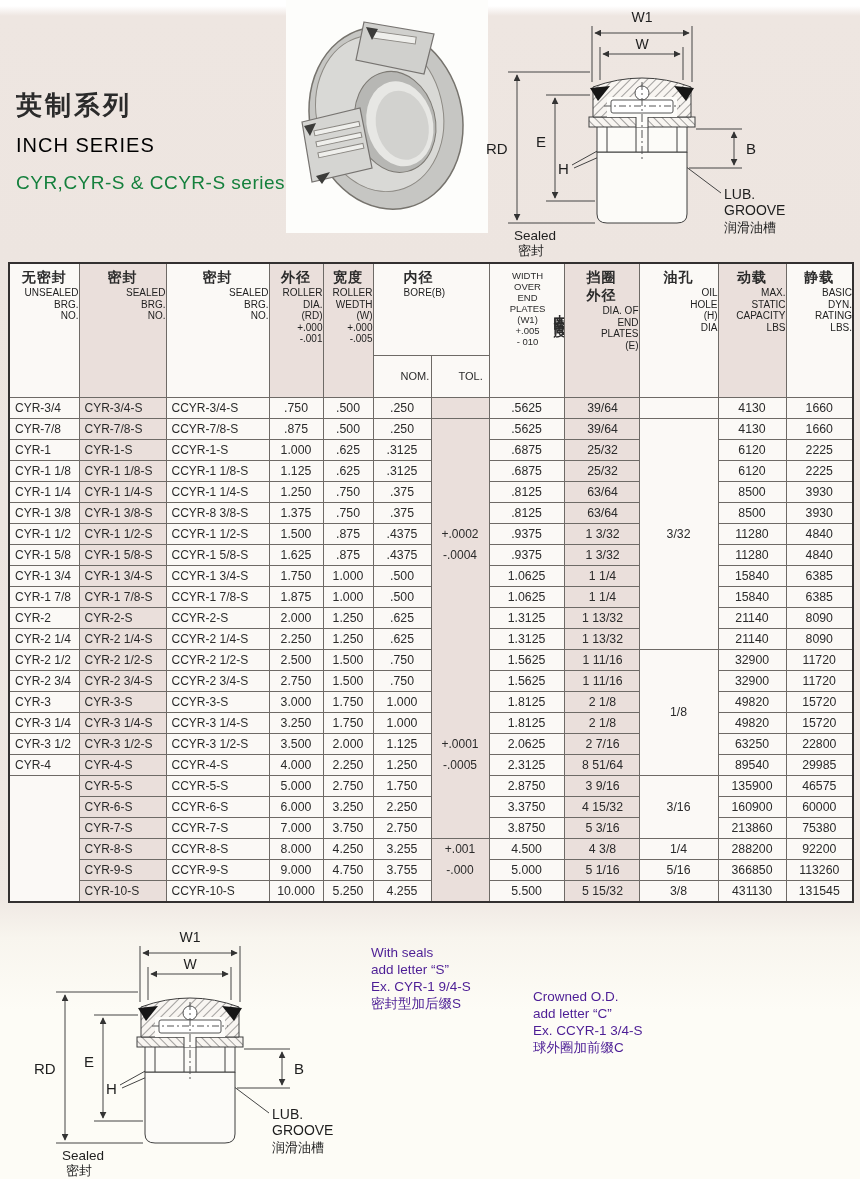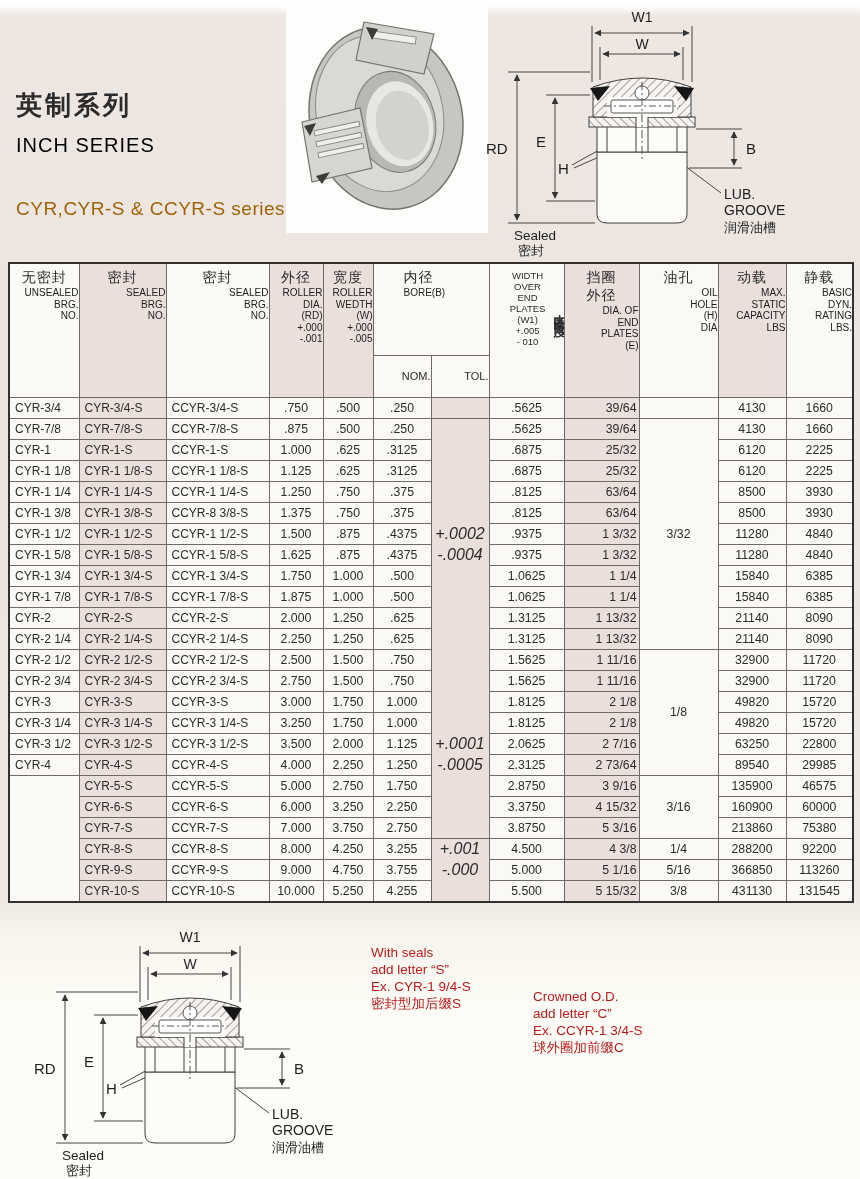--- a/index.html
+++ b/index.html
@@ -8,60 +8,60 @@
     position:relative;
     font-family:"Liberation Sans","DejaVu Sans",sans-serif;
     color:#2b2b2b;
     background:linear-gradient(180deg,#ffffff 0px,#ffffff 6px,#eee6e1 16px,#ece4df 520px,#efe8e3 898px,#f8f5ee 938px,#fdfcf6 1010px,#fdfcf6 100%);
     overflow:hidden;
   }
 
   
   .t-zh { position:absolute; left:16px; top:88px; font-size:26px; font-weight:bold; letter-spacing:3px; }
   .t-en { position:absolute; left:16px; top:134px; font-size:20px; letter-spacing:1px; color:#000000; }
-  .t-sub { position:absolute; left:16px; top:172px; font-size:19px; letter-spacing:0.5px; color:#a16207;margin-top:26px; }
+  .t-sub { position:absolute; left:16px; top:172px; font-size:19px; letter-spacing:0.5px; color:#15803d; }
 
   
   .photo { position:absolute; left:286px; top:0px; width:202px; height:233px; background:#fdfdfb; }
 
   
   .diagram { position:absolute; width:380px; height:258px; }
   .d-top { left:478px; top:2px; }
   .d-bottom { left:26px; top:922px; }
   .diagram svg text { font-family:"Liberation Sans","DejaVu Sans",sans-serif; fill:#1e1e1e; }
 
   
-  .note { position:absolute; top:944px; font-size:13.5px; line-height:17px; color:#b91c1c; }
+  .note { position:absolute; top:944px; font-size:13.5px; line-height:17px; color:#4c1d95; }
   .note1 { left:371px; }
   .note2 { left:533px;margin-top:44px; }
 
   
   table.spec {
     position:absolute; left:8px; top:262px; width:844px;
     border-collapse:collapse; table-layout:fixed;
     border:2px solid #333030;
   }
   table.spec th, table.spec td { border:1px solid #6e6a66; overflow:hidden; white-space:nowrap; }
   .w { background:#fbf9f6; }
   .p { background:#eadfdb; }
   thead th { vertical-align:top; font-weight:normal; padding-top:5px; }
   tr.h1 { height:92px; }
   tr.h2 { height:42px; }
-  .hzh { font-size:14px; font-weight:normal; text-align:center; letter-spacing:1px; }
+  .hzh { font-size:14px; font-weight:bold; text-align:center; letter-spacing:1px; }
   .hen { font-size:10px; line-height:11.5px; text-align:right; color:#222; }
   th.bore { text-align:left; padding-left:30px; }
   th.bore .hzh, th.bore .hen { text-align:left; }
-  th.sub { font-size:11px; text-align:right; vertical-align:middle; padding-top:0; }
+  th.sub { font-size:11px; text-align:left; vertical-align:middle; padding-top:0;padding-left:27px; }
   .w1h { display:flex; justify-content:center; gap:5px; }
   .w1en { font-size:9.5px; line-height:11px; text-align:center; padding-top:1px;margin-left:25px; }
   .w1zh { writing-mode:vertical-rl; font-size:13px; font-weight:bold; letter-spacing:3px; padding-top:4px; }
   tbody td { height:20px; font-size:12.3px; line-height:20px; text-align:center; padding:0 2px; }
   tbody td.name { text-align:left; padding-left:5px; font-size:12px; }
-  tbody td.e { text-align:right; padding-left:4px; }
-  tbody td.tol { border-top:none; border-bottom:none; font-size:16px;font-style:italic; }
+  tbody td.e { text-align:center; padding-left:4px; }
+  tbody td.tol { border-top:none; border-bottom:none; font-size:12px; }
   tbody td.tolsep { border-top:1px solid #6e6a66; }
 </style>
 </head>
 <body>
 
 <div class="t-zh">英制系列</div>
 <div class="t-en">INCH SERIES</div>
 <div class="t-sub">CYR,CYR-S &amp; CCYR-S series</div>
 
 <div class="photo">
@@ -543,21 +543,21 @@
       </tr>
       <tr>
         <td class="name w">CYR-4</td>
         <td class="name p">CYR-4-S</td>
         <td class="name w">CCYR-4-S</td>
         <td class="w">4.000</td>
         <td class="w">2.250</td>
         <td class="w">1.250</td>
         <td class="p tol">-.0005</td>
         <td class="w">2.3125</td>
-        <td class="p e">2 73/64</td>
+        <td class="p e">8 51/64</td>
         <td class="w">89540</td>
         <td class="w">29985</td>
       </tr>
       <tr>
         <td class="w" rowspan="6"></td>
         <td class="name p">CYR-5-S</td>
         <td class="name w">CCYR-5-S</td>
         <td class="w">5.000</td>
         <td class="w">2.750</td>
         <td class="w">1.750</td>

